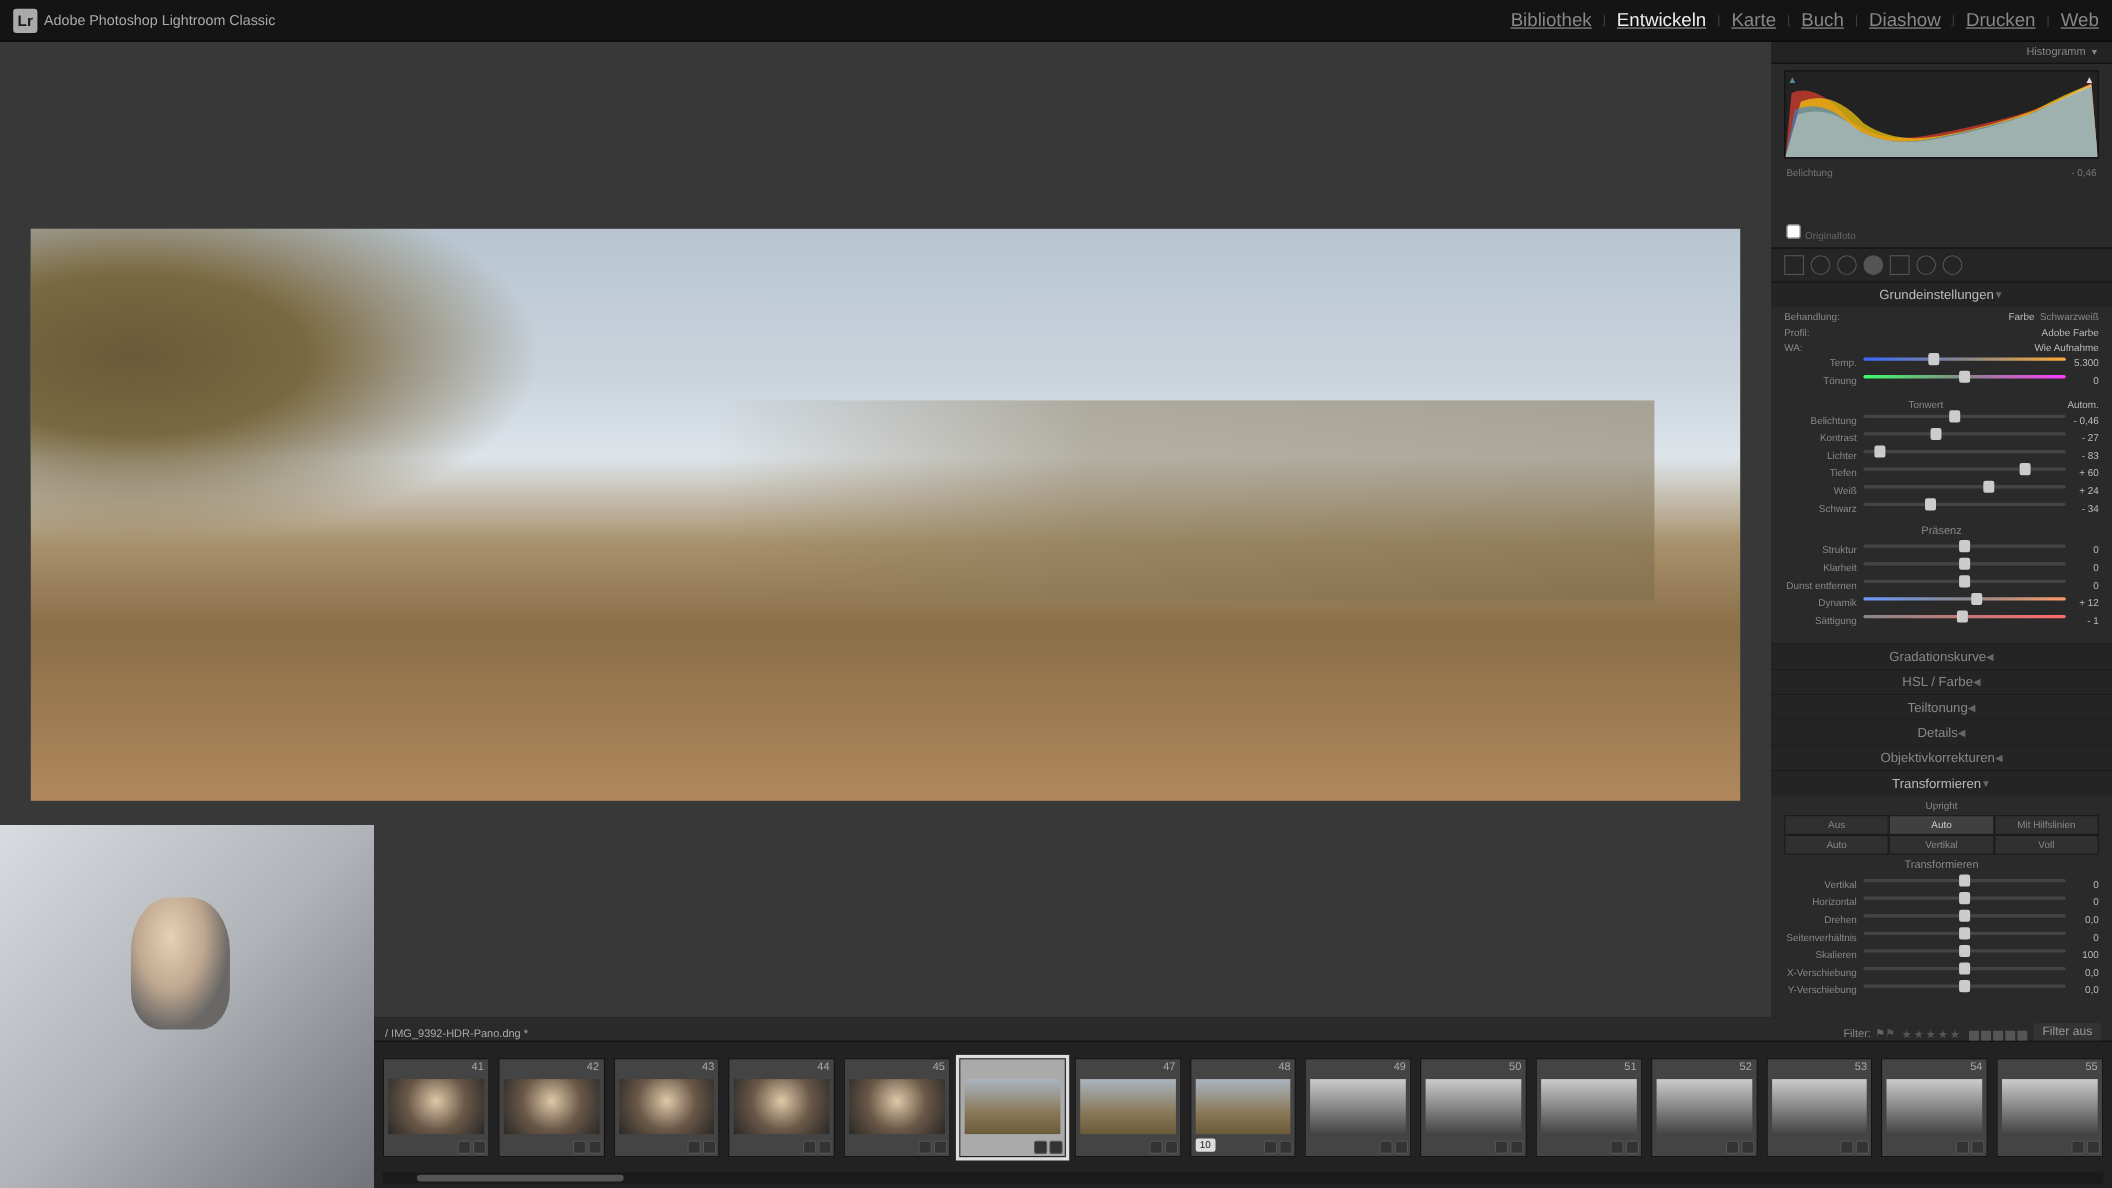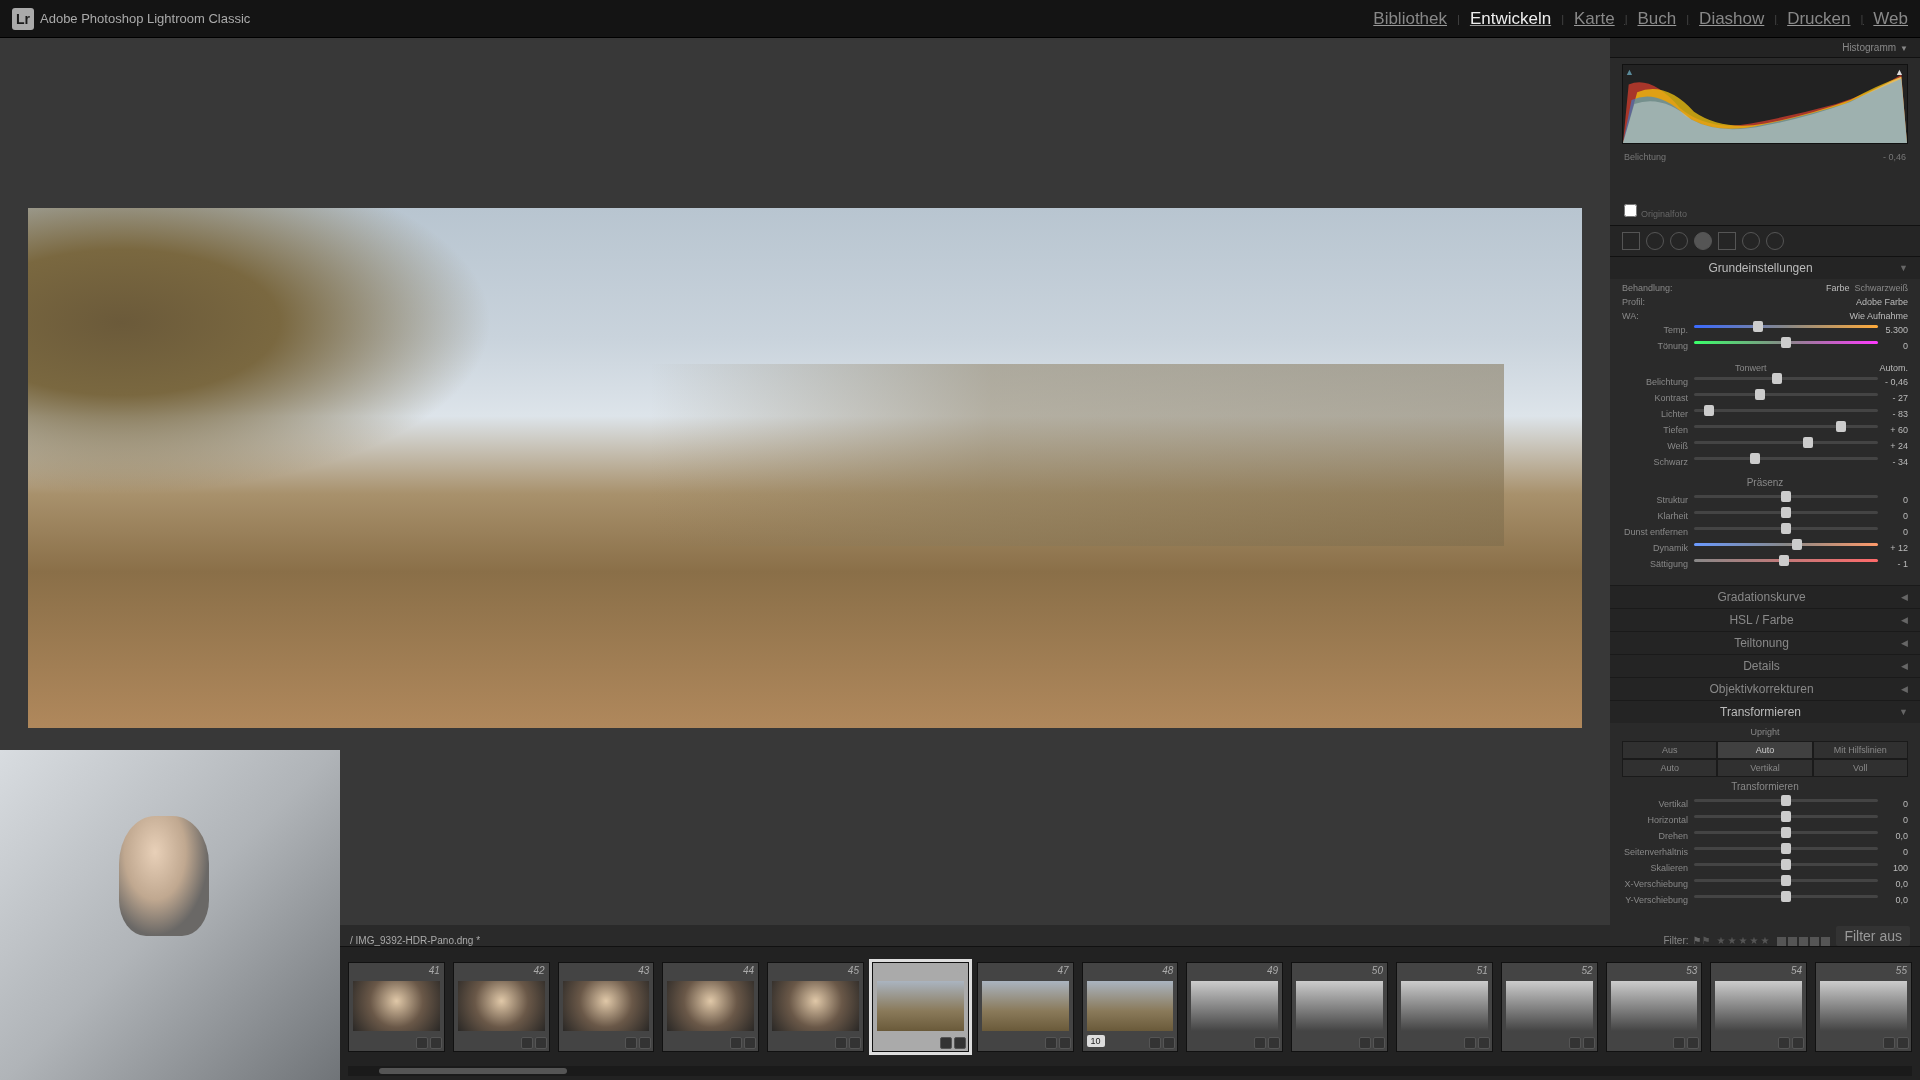--- a/index.html
+++ b/index.html
@@ -40,21 +40,21 @@
 .histo-orig input { margin-right:4px;}
 
 .toolstrip { display:flex; gap:6px; align-items:center; padding: 6px 12px; border-top:1px solid #111; border-bottom:1px solid #111; background:#252525;}
 .tool { width:18px; height:18px; border:1px solid #555; border-radius:3px;}
 .tool.circ { border-radius:50%;}
 .tool.active { background:#555;}
 .tool.rect { border-radius:0;}
 .tool-sep { flex:1;}
 
 .panel { border-bottom: 1px solid #1a1a1a; }
-.panel-hd { display:flex; justify-content:space-between; align-items:center; padding: 4px 12px; font-size: 12px; color: #bbb; background:#242424;}
+.panel-hd { display:flex; justify-content:center; align-items:center; padding: 4px 12px; font-size: 12px; color: #bbb; background:#242424;}
 .panel-hd .tri { font-size: 9px; color:#666; }
 .panel-hd.collapsed { color:#888;}
 .panel-body { padding: 4px 12px 10px; }
 
 .row { display:flex; align-items:flex-start; height: 16px; }
 .row .lbl { width: 72px; text-align: right; font-size: 9px; color: #888; padding-right:6px;}
 .row .val { width: 30px; text-align: right; font-size: 9px; color: #bbb;}
 .row .track { flex:1; height: 3px; background: #444; position: relative; border-radius:2px;}
 .row .track.grad-temp { background: linear-gradient(to right, #3a6aff, #888, #ffaa3a);}
 .row .track.grad-tint { background: linear-gradient(to right, #3aff6a, #888, #ff3aff);}
@@ -71,25 +71,25 @@
 .btnrow div { flex:1; text-align:center; font-size:10px; padding:5px; background:#353535; border:1px solid #1a1a1a; color:#aaa;}
 
 
 .footer { position:absolute; left:0; right:0; bottom:0; height:155px; background:#222; display:flex; flex-direction:column;}
 .foot-info { height:22px; display:flex; align-items:flex-end; padding:0 10px; font-size:10px; background:#2a2a2a; border-bottom:1px solid #111;}
 .foot-info .fname { color:#aaa; margin-left:340px;}
 .foot-info .ffill { flex:1;}
 .foot-info .flabel { color:#888; margin-right:4px;}
 .foot-info .stars { display:flex; gap:0; margin:0 6px;}
 .foot-info .star { width:11px; height:11px; color:#555; font-size:10px;}
-.foot-info .filterchip { background:#333; padding:2px 8px; border-radius:2px; font-size:14px; margin-left:6px;}
+.foot-info .filterchip { background:#333; padding:2px 8px; border-radius:2px; font-size:11px; margin-left:6px;}
 .strip { flex:1; display:flex; align-items:center; padding:4px 8px; gap:8px; overflow:hidden; margin-left:340px;}
 .thumb { position:relative; width:98px; height:90px; background:#444; border:1px solid #111;}
 .thumb.sel { outline:3px solid #ddd; background:#aaa;}
-.thumb .num { position:absolute; top:2px; right:4px; font-size:10px; color:#aaa; font-style:italic;}
+.thumb .num { position:absolute; top:2px; right:4px; font-size:10px; color:#aaa; }
 .thumb .img { position:absolute; top:18px; left:4px; right:4px; height:50px;}
 .thumb .img.talk { background: radial-gradient(circle at 50% 40%, #e0c8a8 0%, #6a5848 50%, #2a2826 100%);}
 .thumb .img.land { background: linear-gradient(to bottom, #aab4c0 0%, #8a7a5a 60%, #6a5a3a 100%);}
 .thumb .img.bw { background: linear-gradient(to bottom, #ccc 0%, #888 50%, #444 100%);}
 .thumb .badges { position:absolute; bottom:2px; right:2px; display:flex; gap:2px;}
 .thumb .badge { width:12px; height:12px; background:#333; border:1px solid #555; border-radius:2px;}
 .thumb .stack { position:absolute; bottom:4px; left:4px; background:#ddd; color:#222; font-size:9px; padding:1px 4px; border-radius:2px;}
 .strip-scroll { height:10px; background:#1a1a1a; margin:0 8px 4px 348px; position:relative;}
 .strip-scroll .sb { position:absolute; left:2%; width:12%; top:2px; bottom:2px; background:#555; border-radius:3px;}
 </style>

